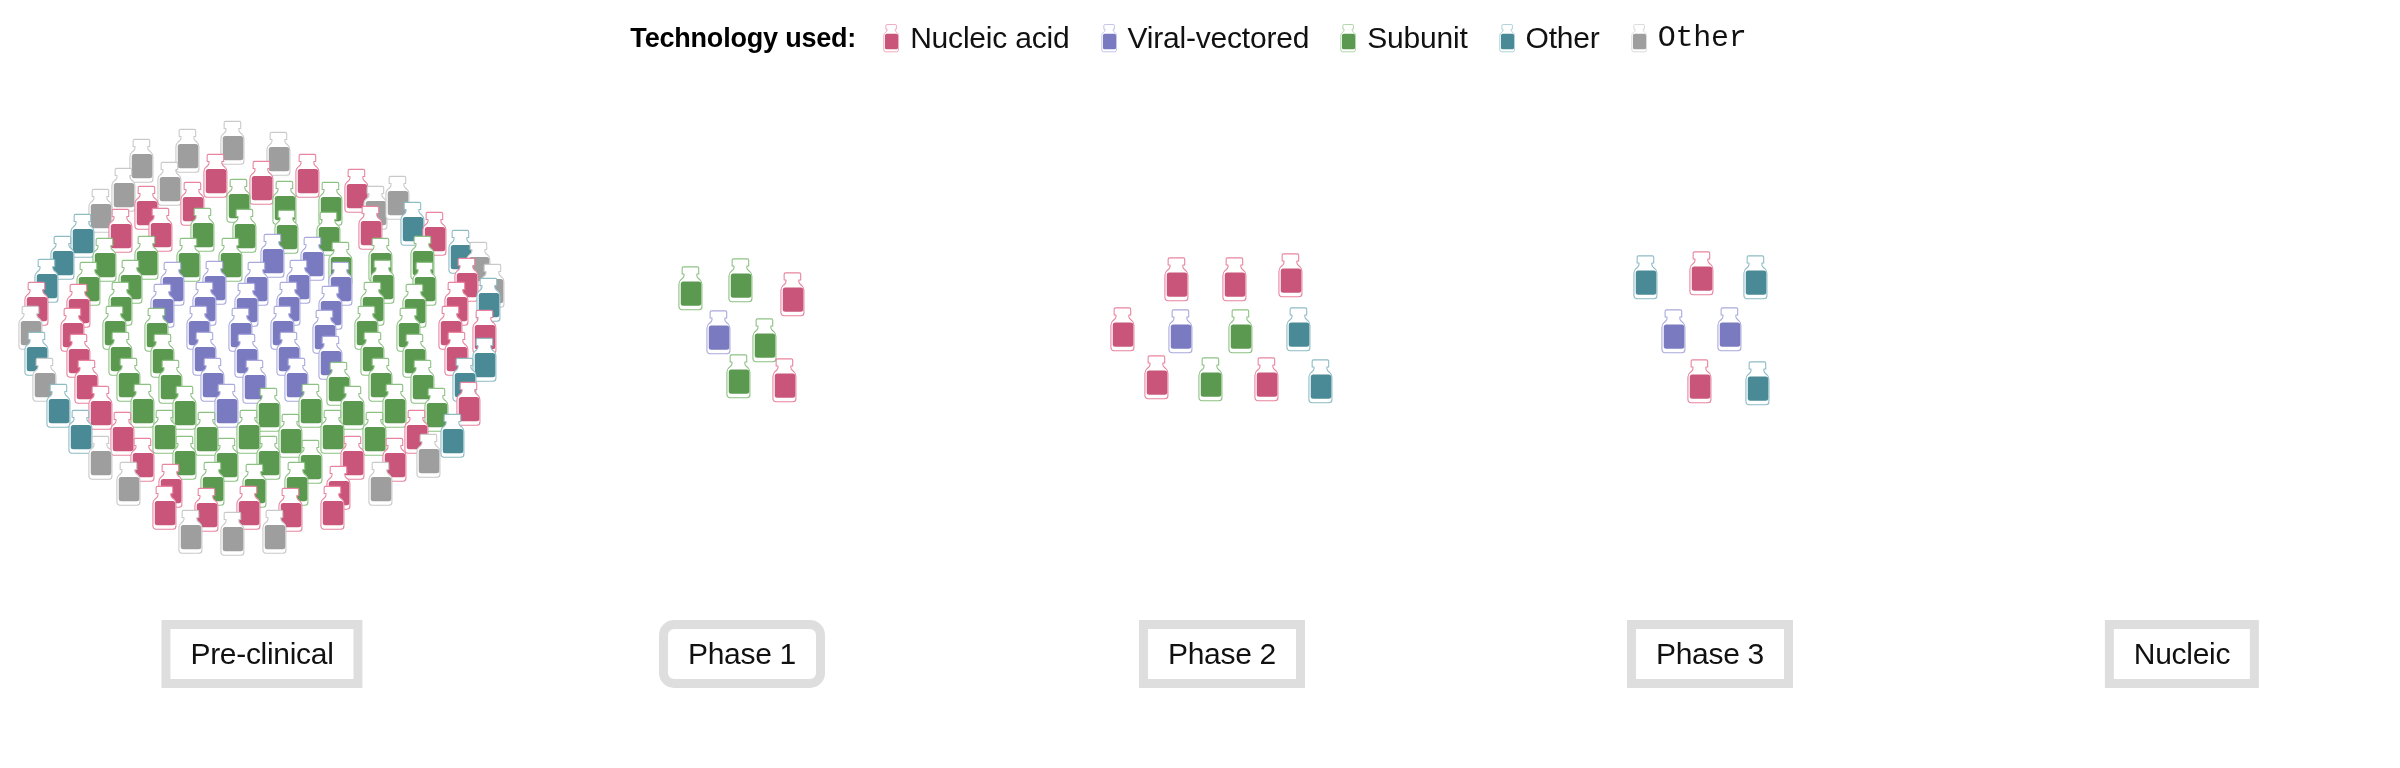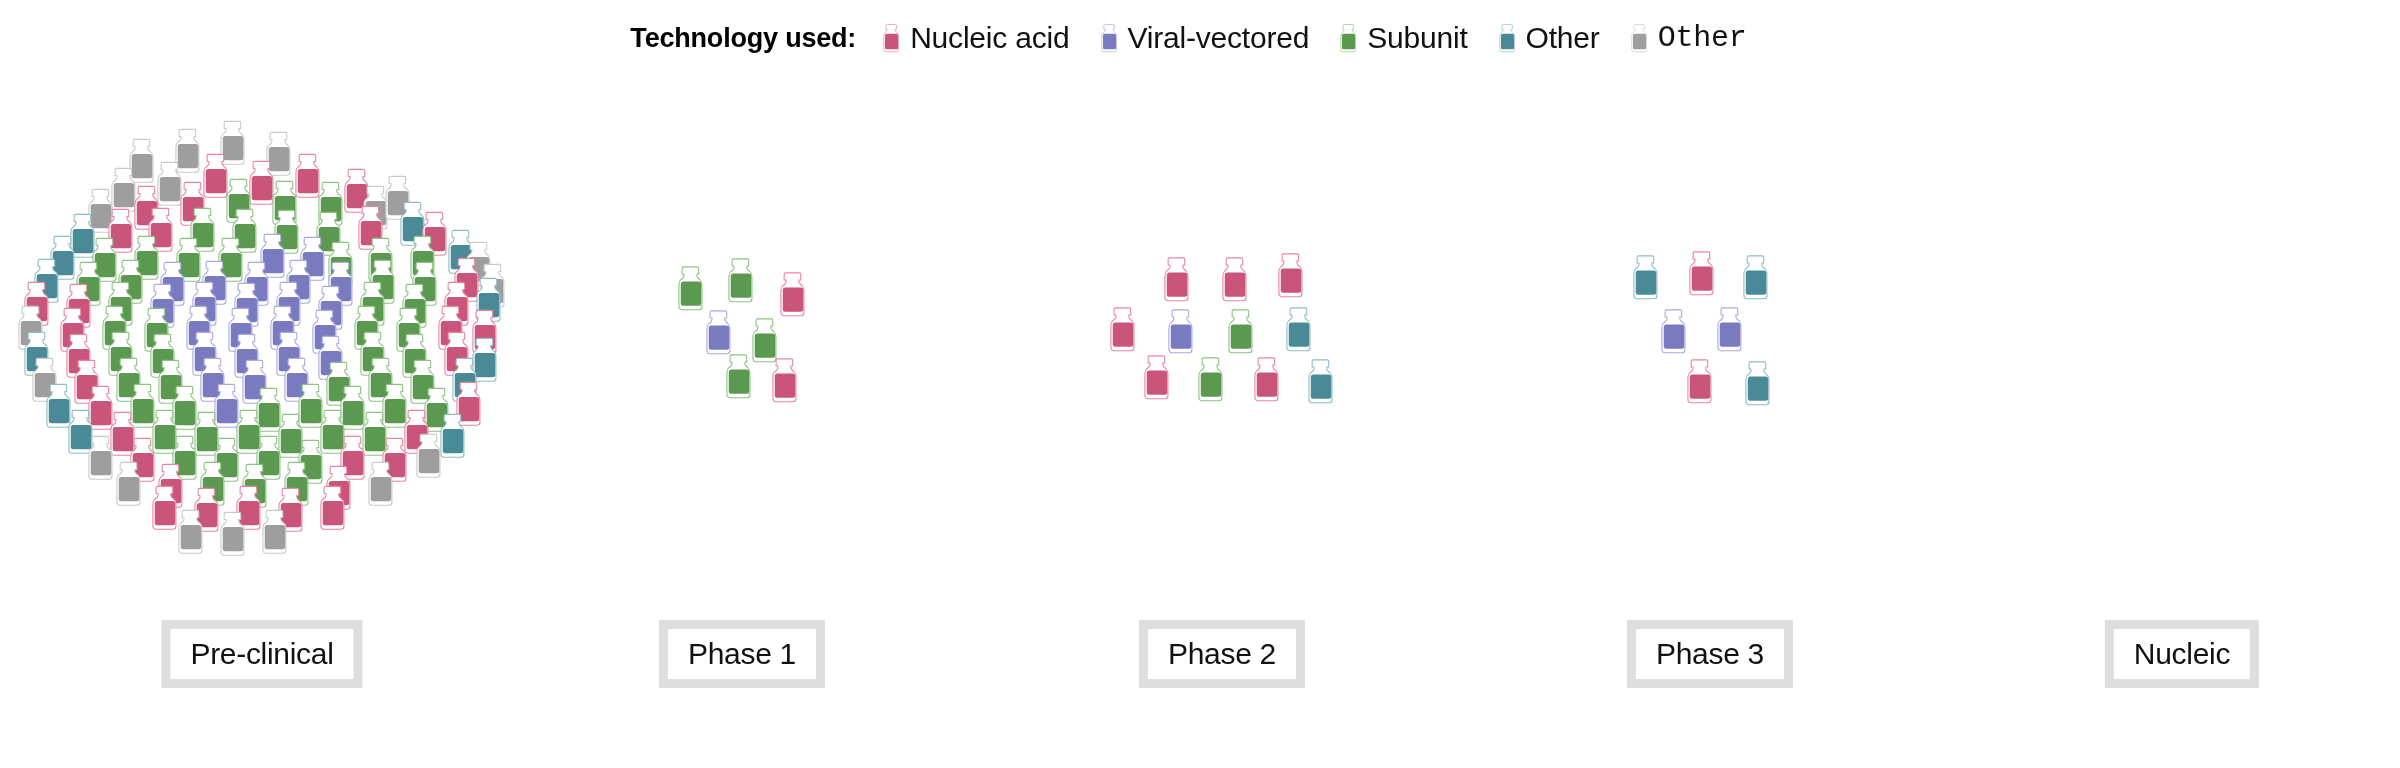--- a/index.html
+++ b/index.html
@@ -1175,21 +1175,21 @@
         </g>
       </svg>
     </div>
     <div class="cluster" style="left: 2182px; top: 268px; width: 1px; height: 1px;"></div>
   </div>
 
 <div id="axis">
     <div class="axis-label" style="left: 262px;">
       <span>Pre-clinical</span>
     </div>
-    <div class="axis-label" style="left: 742px;">
+    <div class="axis-label" style="left: 742px; border-radius: 15px;">
       <span>Phase 1</span>
     </div>
     <div class="axis-label" style="left: 1222px;">
       <span>Phase 2</span>
     </div>
     <div class="axis-label" style="left: 1702px; margin-left: 8px;">
       <span>Phase 3</span>
     </div>
     <div class="axis-label" style="left: 2182px;">
       <span>Nucleic</span>

